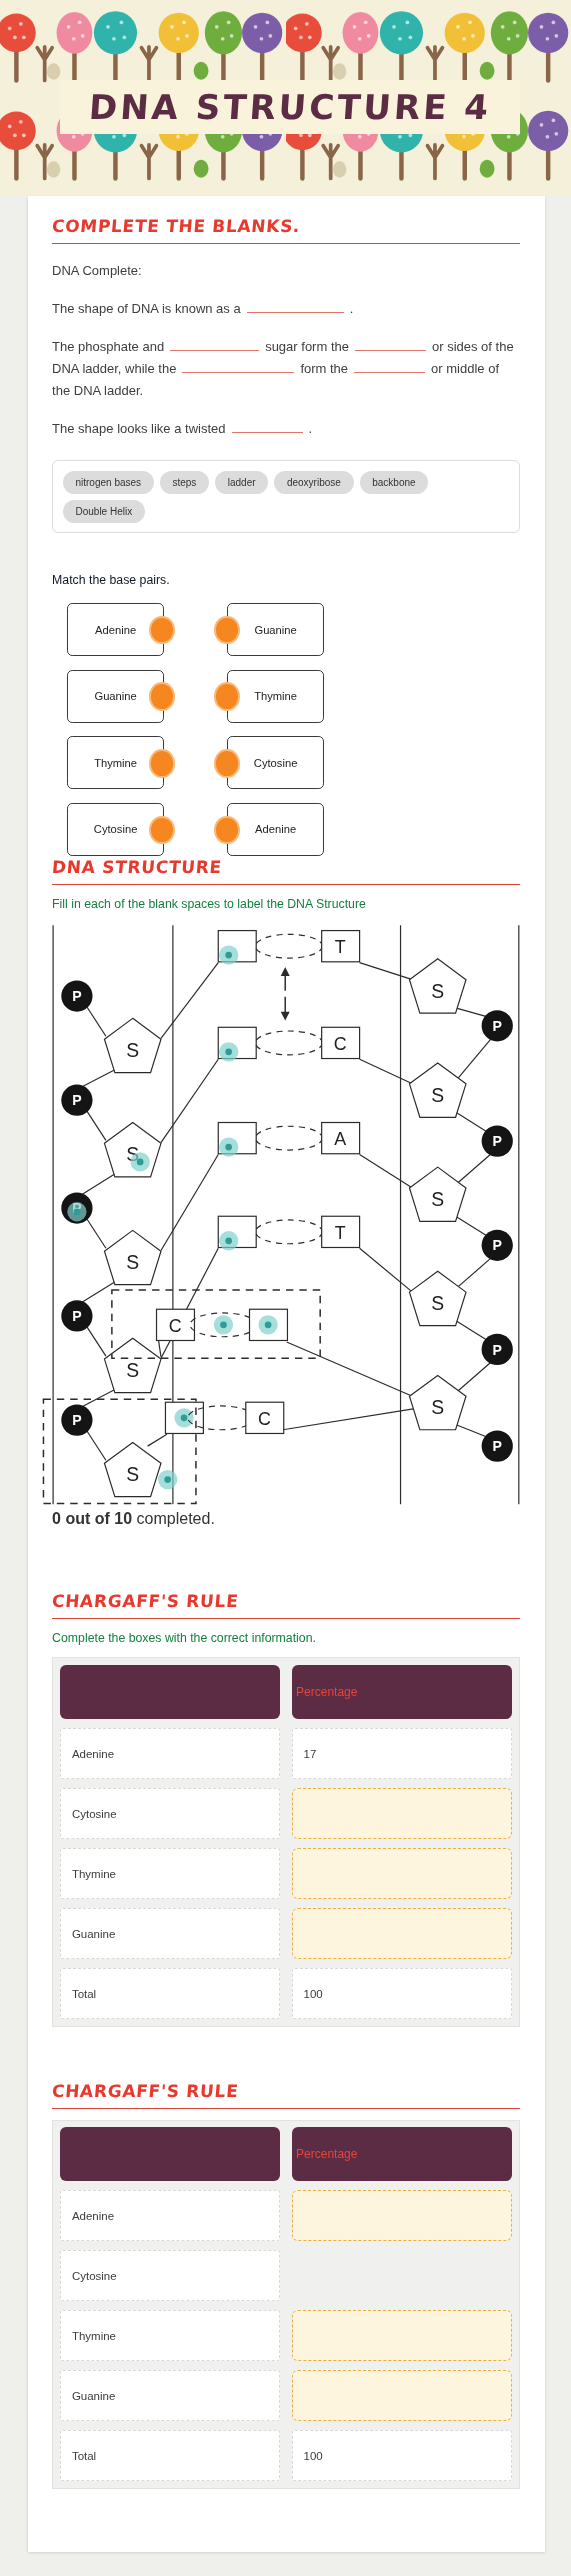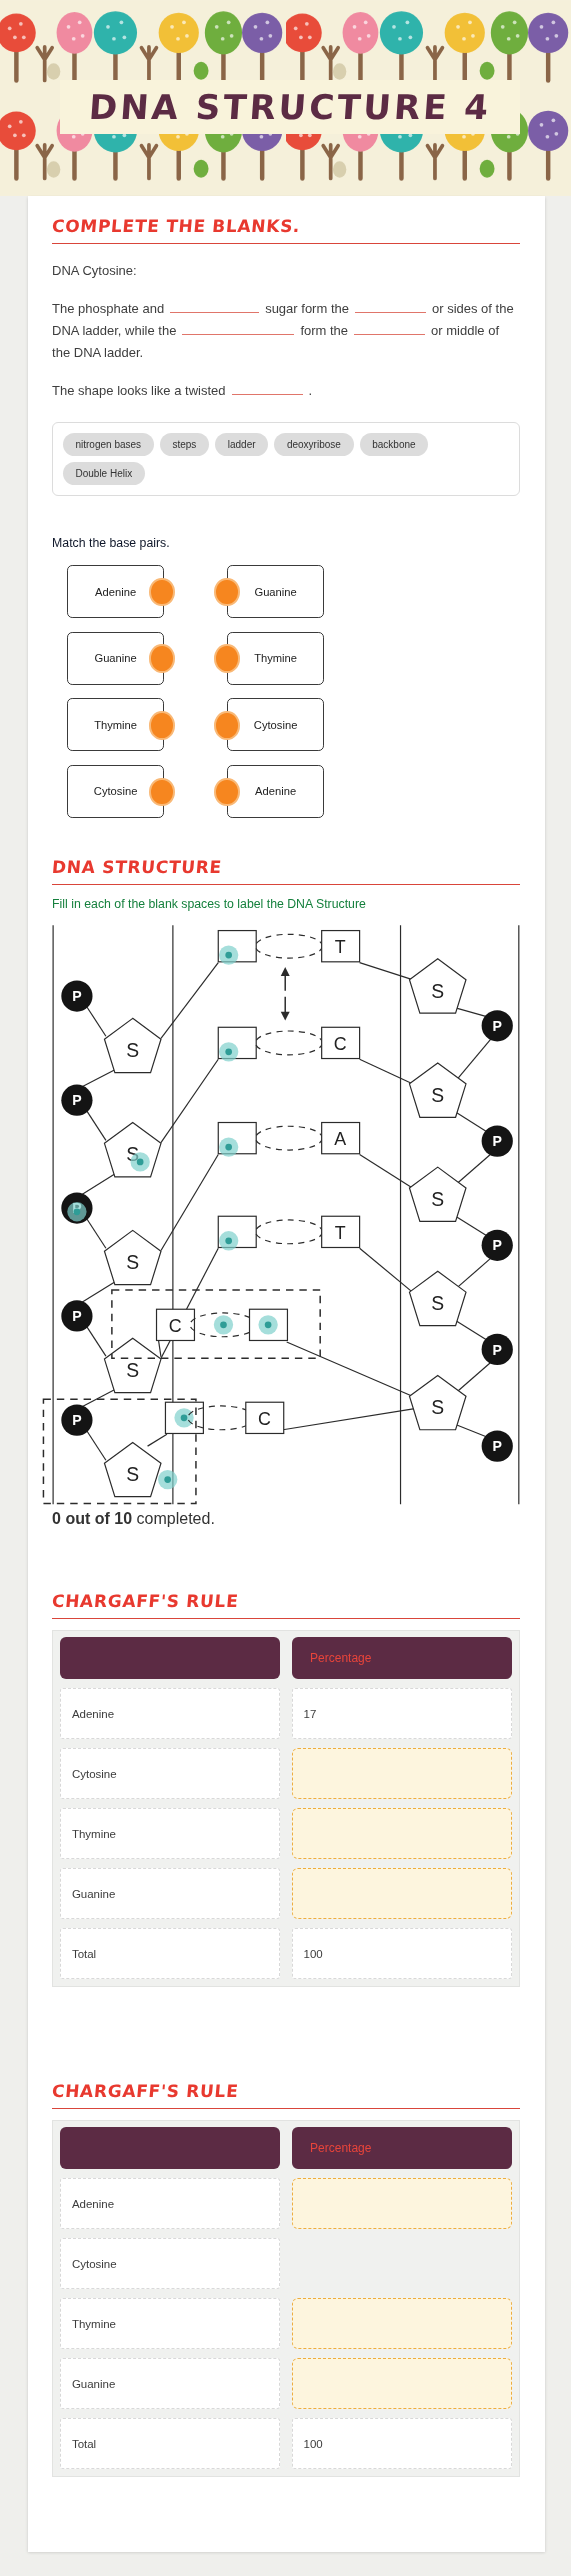--- a/index.html
+++ b/index.html
@@ -40,22 +40,22 @@
   .mdot-left{left:97px;} .mdot-right{left:162px;}
 
   .instruction{font-size:12.3px;color:#15803d;margin-top:12px;}
   .diagram{margin-top:13.4px;margin-left:-16.4px;display:block;}
   .progress{font-size:16px;color:#333;margin-top:4.5px;}
   .progress b{font-weight:800;}
 
   .twrap{margin-top:10.4px;background:#f0f1ef;border:0.7px solid #e2e3e1;padding:6.7px 7.4px;}
   .trow{display:grid;grid-template-columns:1fr 1fr;column-gap:12px;margin-top:9px;}
   .trow:first-child{margin-top:0;}
-  .thead-box{height:42px;background:#5c2b44;border-radius:6px;display:flex;align-items:center;
-    padding-left:18px;font-size:12px;color:#e8443a;}
+  .thead-box{height:54px;background:#5c2b44;border-radius:6px;display:flex;align-items:center;
+    padding-left:4px;font-size:12px;color:#e8443a;}
   .tcell{height:51px;background:#fff;border:1.5px dashed #d8d8d8;border-radius:3px;display:flex;
     align-items:center;padding-left:10.4px;font-size:11.5px;color:#3c3c3c;box-sizing:border-box;}
   .tinput{height:51px;background:#fdf5de;border:1.5px dashed #eead3f;border-radius:6px;box-sizing:border-box;}
 </style>
 </head>
 <body>
 
 <div class="page">
 
   <div class="banner">
@@ -137,22 +137,25 @@
       <h1>DNA STRUCTURE 4</h1>
     </div>
   </div>
 
   <div class="card">
 
     <div class="sec" style="top:20px;">
       <span class="sec-heading">COMPLETE THE BLANKS.</span>
       <div class="sec-underline"></div>
 
-      <p class="para">DNA Cytosine:</p>
-
+      <p class="para">DNA Complete:</p>
+
+      <p class="para">
+        <span>The shape of DNA is known as a</span><span class="blank w130"></span><span>.</span>
+      </p>
 
       <p class="para">
         <span>The phosphate and</span><span class="blank w120"></span><span>sugar form the</span><span class="blank w95"></span><span>or sides of the DNA ladder, while the</span><span class="blank w150"></span><span>form the</span><span class="blank w95"></span><span>or middle of the DNA ladder.</span>
       </p>
 
       <p class="para">
         <span>The shape looks like a twisted</span><span class="blank w95"></span><span>.</span>
       </p>
 
       <div class="chips-box" id="chips"><span class="chip">nitrogen bases</span><span class="chip">steps</span><span class="chip">ladder</span><span class="chip">deoxyribose</span><span class="chip">backbone</span><span class="chip">Double Helix</span></div>
@@ -315,20 +318,21 @@
           <circle cx="140" cy="318" r="4.5" fill="#2f9d97"></circle>
           <circle cx="55" cy="385" r="13" fill="#7fd0cc" opacity="0.7"></circle>
           <circle cx="55" cy="385" r="4.5" fill="#2f9d97"></circle>
         </svg>
       <p class="progress"><b>0 out of 10</b><span> completed.</span></p>
     </div>
 
     <div class="sec" style="top:1395px;">
       <span class="sec-heading">CHARGAFF'S RULE</span>
       <div class="sec-underline"></div>
+      <p class="instruction">Complete the boxes with the correct information.</p>
       <div class="twrap" id="table1">
           <div class="trow">
             <div class="thead-box"></div>
             <div class="thead-box">Percentage</div>
           </div>
           <div class="trow">
             <div class="tcell">Adenine</div>
             <div class="tcell">17</div>
           </div>
           <div class="trow">

